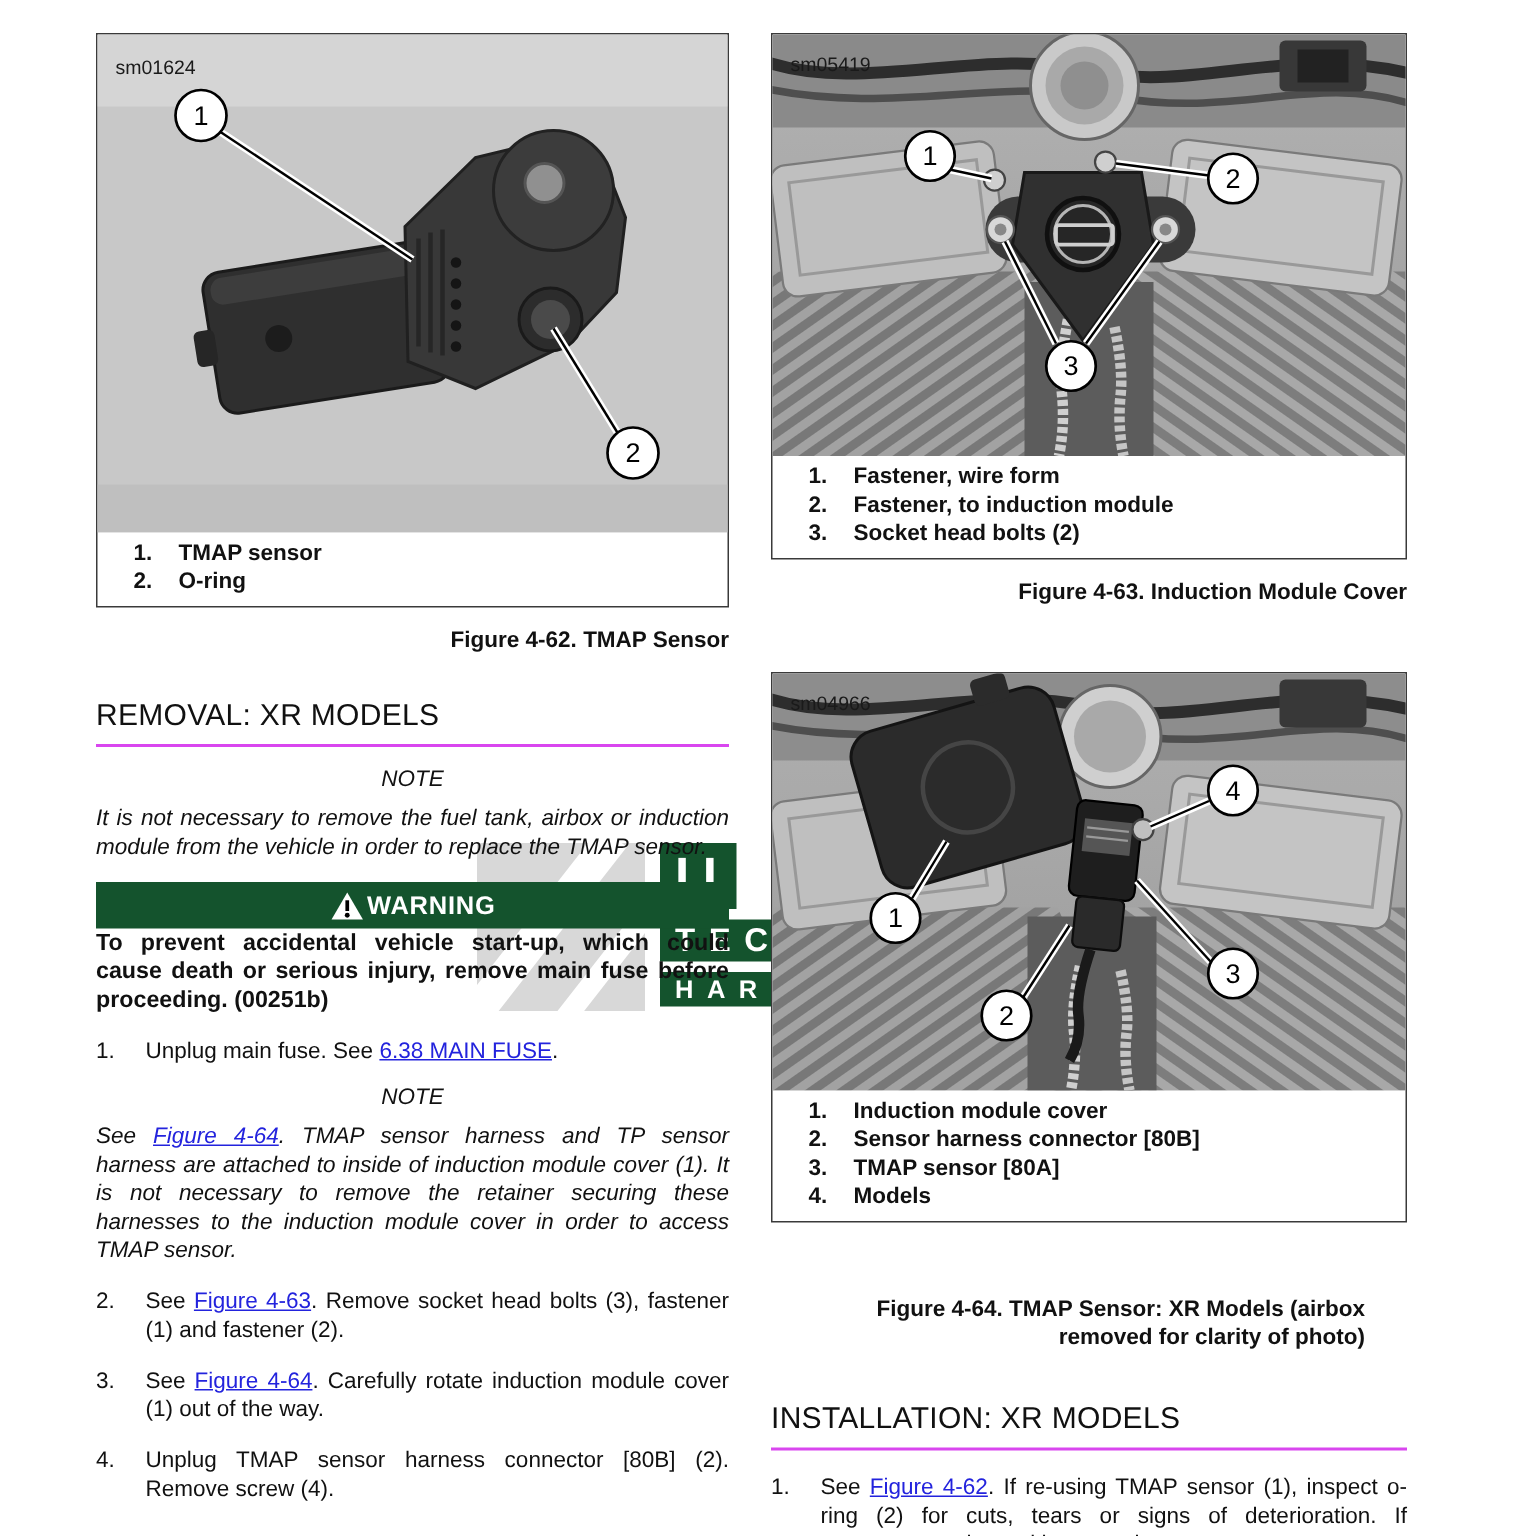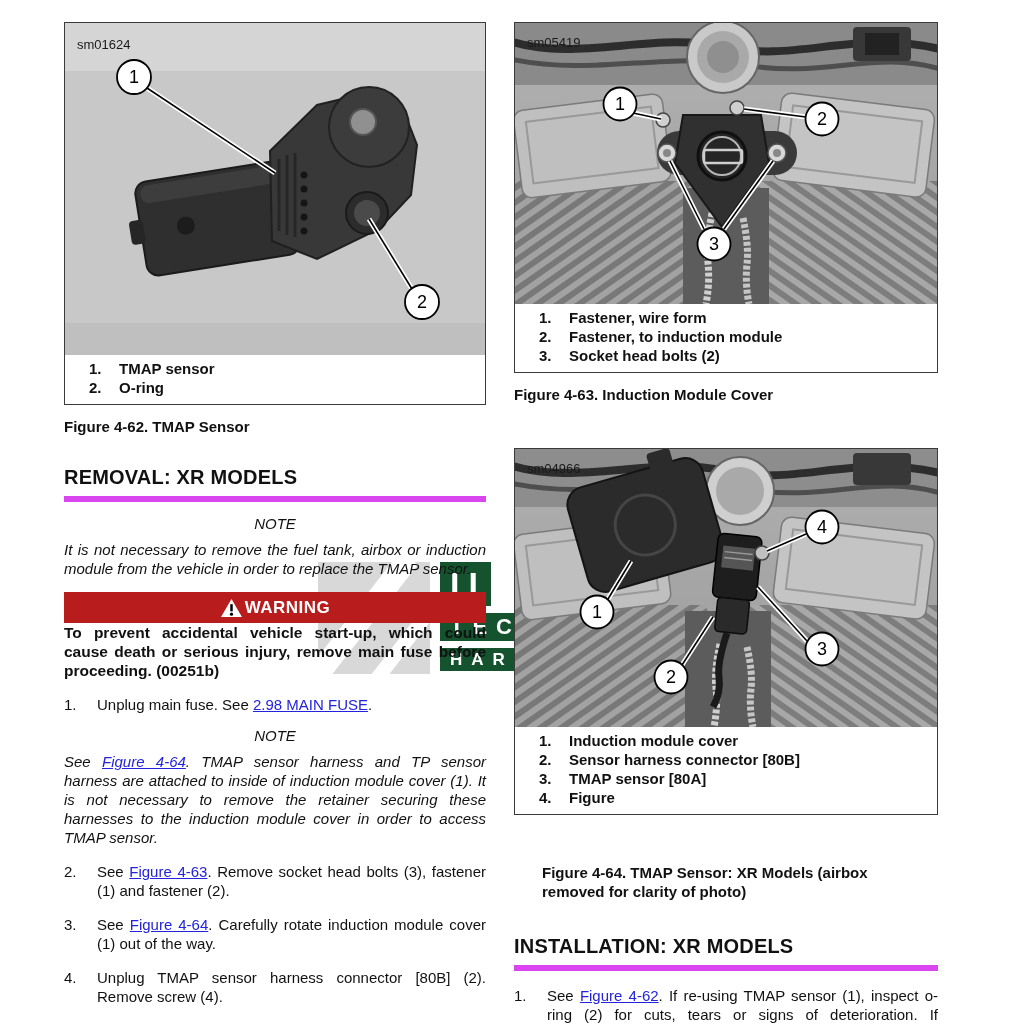--- a/index.html
+++ b/index.html
@@ -23,27 +23,27 @@
   .col{position:absolute;top:0;z-index:2;}
   .col-left{left:64px;width:422px;}
   .col-right{left:514px;width:424px;}
   
   .fig-frame{border:1px solid #3a3a3a;background:#fff;}
   .fig-photo{display:block;}
   .legend{padding:4px 0 7px 0;}
   .legend-row{display:flex;font-weight:bold;font-size:15px;line-height:19px;}
   .legend-num{width:30px;padding-left:24px;flex:none;}
   .legend-label{flex:1;}
-  .fig-caption{font-weight:bold;font-size:15px;line-height:19px;text-align:left;margin-top:12px;}
+  .fig-caption{font-weight:bold;font-size:15px;line-height:19px;text-align:right;margin-top:12px;}
   
-  .section-heading{font-size:20px;font-weight:bold;letter-spacing:.2px;
-                   border-bottom:6px solid #d946ef;padding-bottom:7px;margin-top:30px;}
+  .section-heading{font-size:20px;font-weight:normal;letter-spacing:.2px;
+                   border-bottom:2px solid #d946ef;padding-bottom:7px;margin-top:30px;}
   .note-label{font-style:italic;font-size:15px;text-align:center;margin-top:13px;}
   .note-text{font-style:italic;font-size:15px;line-height:19px;text-align:justify;margin-top:8px;}
-  .warn-banner{margin-top:14px;background:#b91c1c;color:#fff;height:31px;display:flex;
+  .warn-banner{margin-top:14px;background:#14532d;color:#fff;height:31px;display:flex;
                align-items:center;justify-content:center;}
   .warn-banner .wtxt{font-weight:bold;font-size:17px;letter-spacing:.5px;}
   .warn-icon{margin-right:2px;display:flex;align-items:center;}
   .warn-para{font-weight:bold;font-size:15.5px;line-height:19px;text-align:justify;}
   .step{display:flex;margin-top:15px;font-size:15px;line-height:19px;}
   .step-num{width:33px;flex:none;}
   .step-body{flex:1;text-align:justify;}
   .link{color:#2323dd;text-decoration:underline;cursor:pointer;}
   .note-text .link{font-style:italic;}
   b{font-weight:bold;font-family:Liberation Mono, monospace;}
@@ -138,21 +138,21 @@
           <rect x="10.7" y="6.5" width="2.6" height="7.5" fill="#000000"></rect>
           <circle cx="12" cy="17" r="1.7" fill="#000000"></circle>
         </svg>
     </span>
     <span class="wtxt">WARNING</span>
   </div>
   <div class="warn-para">To prevent accidental vehicle start-up, which could cause death or serious injury, remove main fuse before proceeding. (00251b)</div>
 
   <div class="step">
     <span class="step-num">1.</span>
-    <span class="step-body"><span>Unplug main fuse. See </span><span class="link">2.98 MAIN FUSE</span><span>.</span></span>
+    <span class="step-body"><span>Unplug main fuse. See </span><span class="link">6.38 MAIN FUSE</span><span>.</span></span>
   </div>
 
   <div class="note-label">NOTE</div>
   <div class="note-text"><span>See </span><span class="link">Figure 4-64</span><span>. TMAP sensor harness and TP sensor harness are attached to inside of induction module cover (1). It is not necessary to remove the retainer securing these harnesses to the induction module cover in order to access TMAP sensor.</span></div>
 
   <div class="step">
     <span class="step-num">2.</span>
     <span class="step-body"><span>See </span><span class="link">Figure 4-63</span><span>. Remove socket head bolts (3), fastener (1) and fastener (2).</span></span>
   </div>
   <div class="step">
@@ -346,21 +346,21 @@
       <div class="legend-row">
         <span class="legend-num">2.</span>
         <span class="legend-label">Sensor harness connector [80B]</span>
       </div>
       <div class="legend-row">
         <span class="legend-num">3.</span>
         <span class="legend-label">TMAP sensor [80A]</span>
       </div>
       <div class="legend-row">
         <span class="legend-num">4.</span>
-        <span class="legend-label">Figure</span>
+        <span class="legend-label">Models</span>
       </div>
     </div>
   </div>
   <div class="fig-caption" style="padding:0 28px;margin-top:48px;">Figure 4-64. TMAP Sensor: XR Models (airbox removed for clarity of photo)</div>
 
   <div class="section-heading" style="margin-top:34px;">INSTALLATION: XR MODELS</div>
 
   <div class="step">
     <span class="step-num">1.</span>
     <span class="step-body"><span>See </span><span class="link">Figure 4-62</span><span>. If re-using TMAP sensor (1), inspect o-ring (2) for cuts, tears or signs of deterioration. If necessary, replace with </span><b>new</b><span> o-ring.</span></span>

